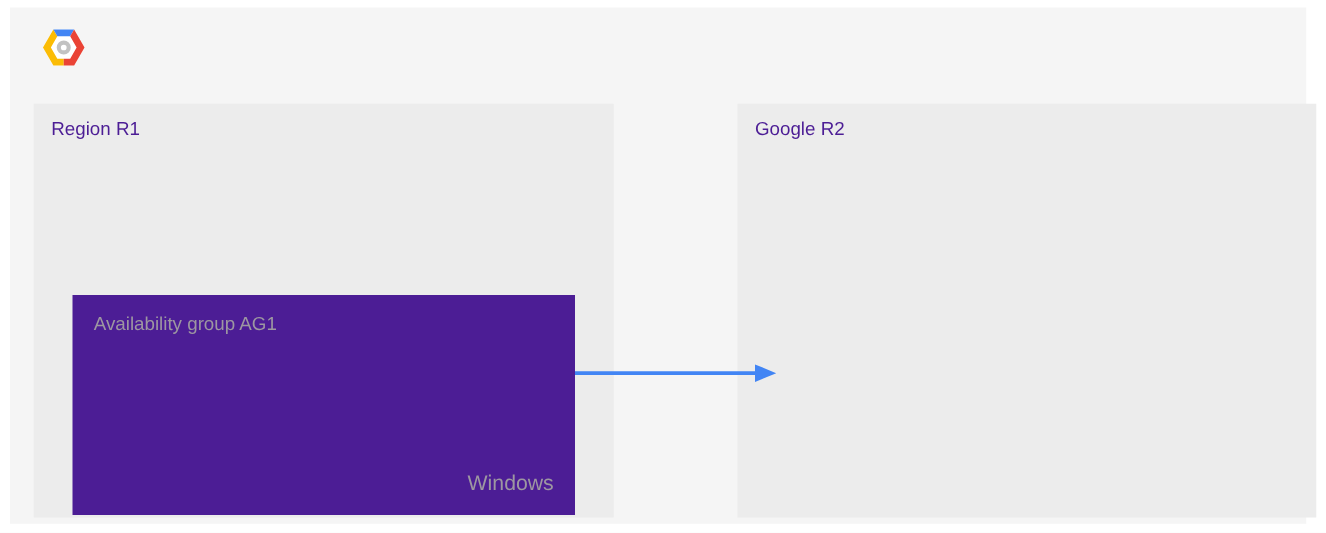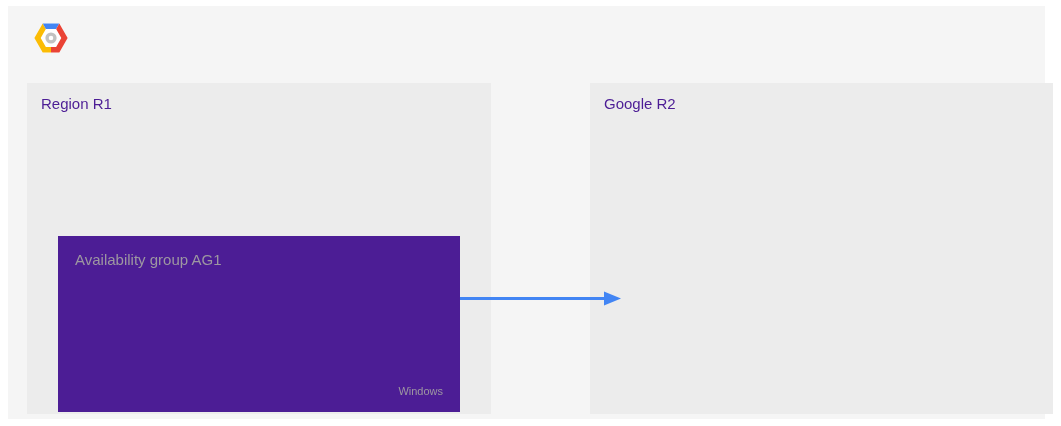--- a/index.html
+++ b/index.html
@@ -93,21 +93,21 @@
   .ag-label {
     position: absolute;
     left: 17px;
     top: 15px;
     font-size: 15px;
     color: #9d97a1;
   }
   .os-label {
     position: absolute;
     bottom: 15px;
-    font-size: 11px;
+    font-size: 17px;
     color: #9d97a1;
   }
   .os-label.right { right: 17px; }
   .os-label.left { left: 24px; }
   
   .arrow {
     position: absolute;
     left: 452px;
     top: 284px;
     width: 161px;

